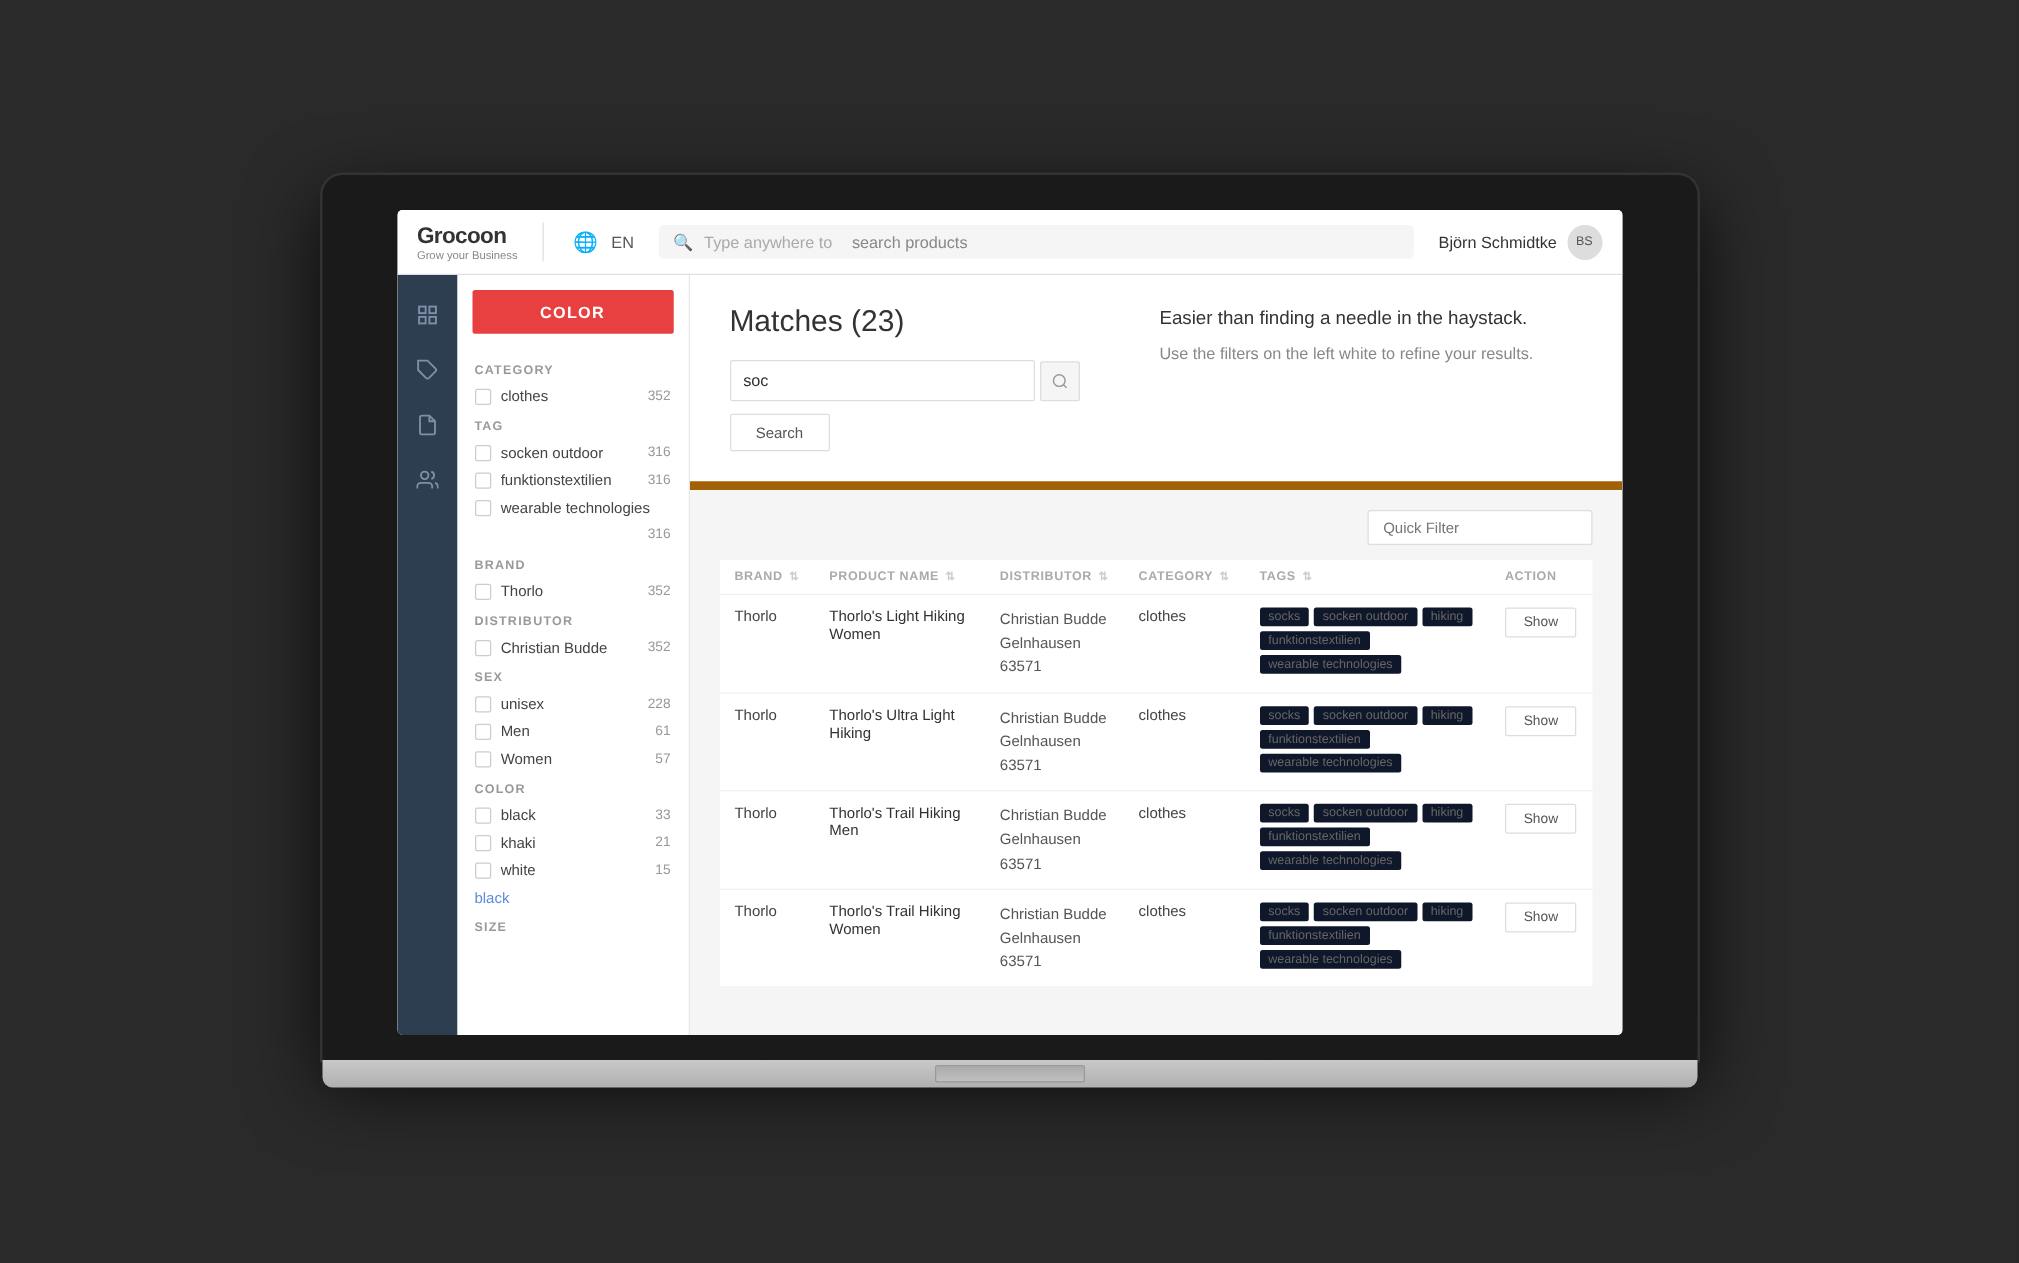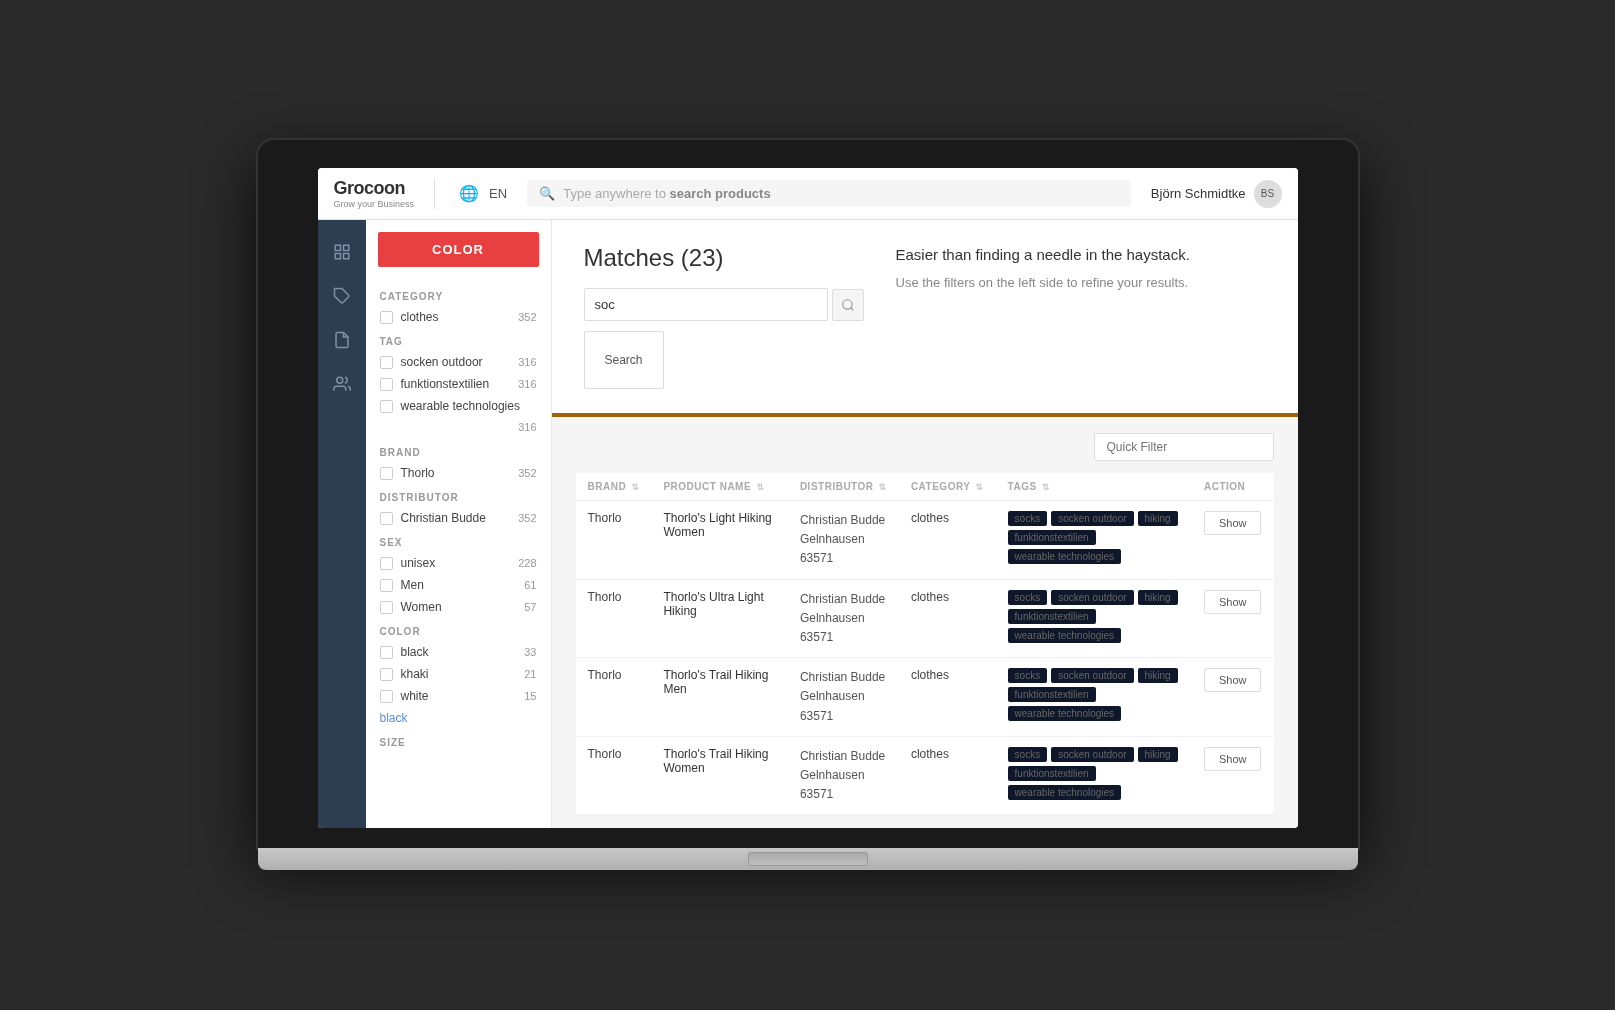--- a/index.html
+++ b/index.html
@@ -103,22 +103,23 @@
     .topbar-search-icon {
       color: #aaa;
       margin-right: 8px;
       font-size: 13px;
     }
     .topbar-search-text {
       font-size: 13px;
       color: #aaa;
     }
     .topbar-search-text strong {
-      font-weight: 700;
+      font-weight: 400;
       color: #888;
+      margin-left: 12px;
     }
     .topbar-user {
       display: flex;
       align-items: center;
       gap: 8px;
       font-size: 13px;
       color: #333;
     }
     .topbar-avatar {
       width: 28px;
@@ -230,22 +231,22 @@
       overflow-y: auto;
       display: flex;
       flex-direction: column;
     }
 
     
     .search-hero {
       background: #fff;
       padding: 24px 32px;
       display: flex;
-      gap: 32px;
-      border-bottom: 4px solid #a16207;
+      gap: 64px;
+      border-bottom: 7px solid #a16207;
     }
     .search-left {
       flex-shrink: 0;
       width: 280px;
     }
     .matches-title {
       font-size: 24px;
       font-weight: 300;
       color: #333;
       margin-bottom: 16px;
@@ -274,21 +275,21 @@
       display: flex;
       align-items: center;
       justify-content: center;
       color: #999;
       cursor: pointer;
     }
     .search-button {
       background: #fff;
       border: 1px solid #ddd;
       border-radius: 2px;
-      padding: 21px 20px;
+      padding: 7px 20px;
       font-size: 12px;
       color: #555;
       cursor: pointer;
       display: block;
       margin-left: 0;
     }
     .search-right {
       flex: 1;
     }
     .hero-headline {
@@ -532,21 +533,21 @@
                     <svg width="14" height="14" viewBox="0 0 24 24" fill="none" stroke="currentColor" stroke-width="2">
                         <circle cx="11" cy="11" r="8"></circle>
                         <line x1="21" y1="21" x2="16.65" y2="16.65"></line>
                       </svg>
                   </div>
                 </div>
                 <button class="search-button">Search</button>
               </div>
               <div class="search-right">
                 <div class="hero-headline">Easier than finding a needle in the haystack.</div>
-                <div class="hero-subtext">Use the filters on the left side to refine your results.</div>
+                <div class="hero-subtext">Use the filters on the left white to refine your results.</div>
               </div>
             </div>
 
             <div class="results-area">
               <div class="quick-filter-row">
                 <input type="text" class="quick-filter-input" placeholder="Quick Filter" style="">
               </div>
 
               <table class="results-table">
                 <thead>

